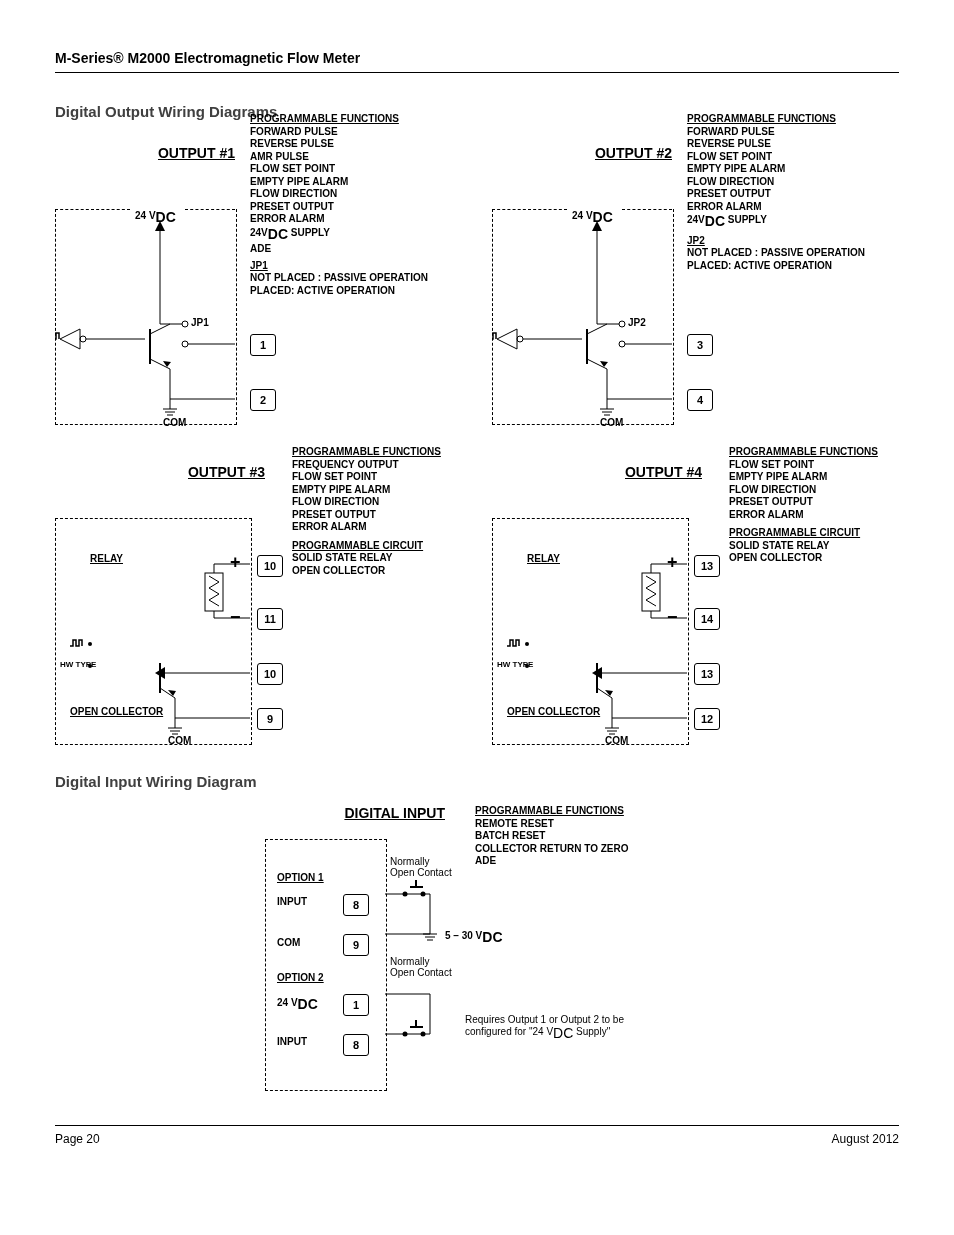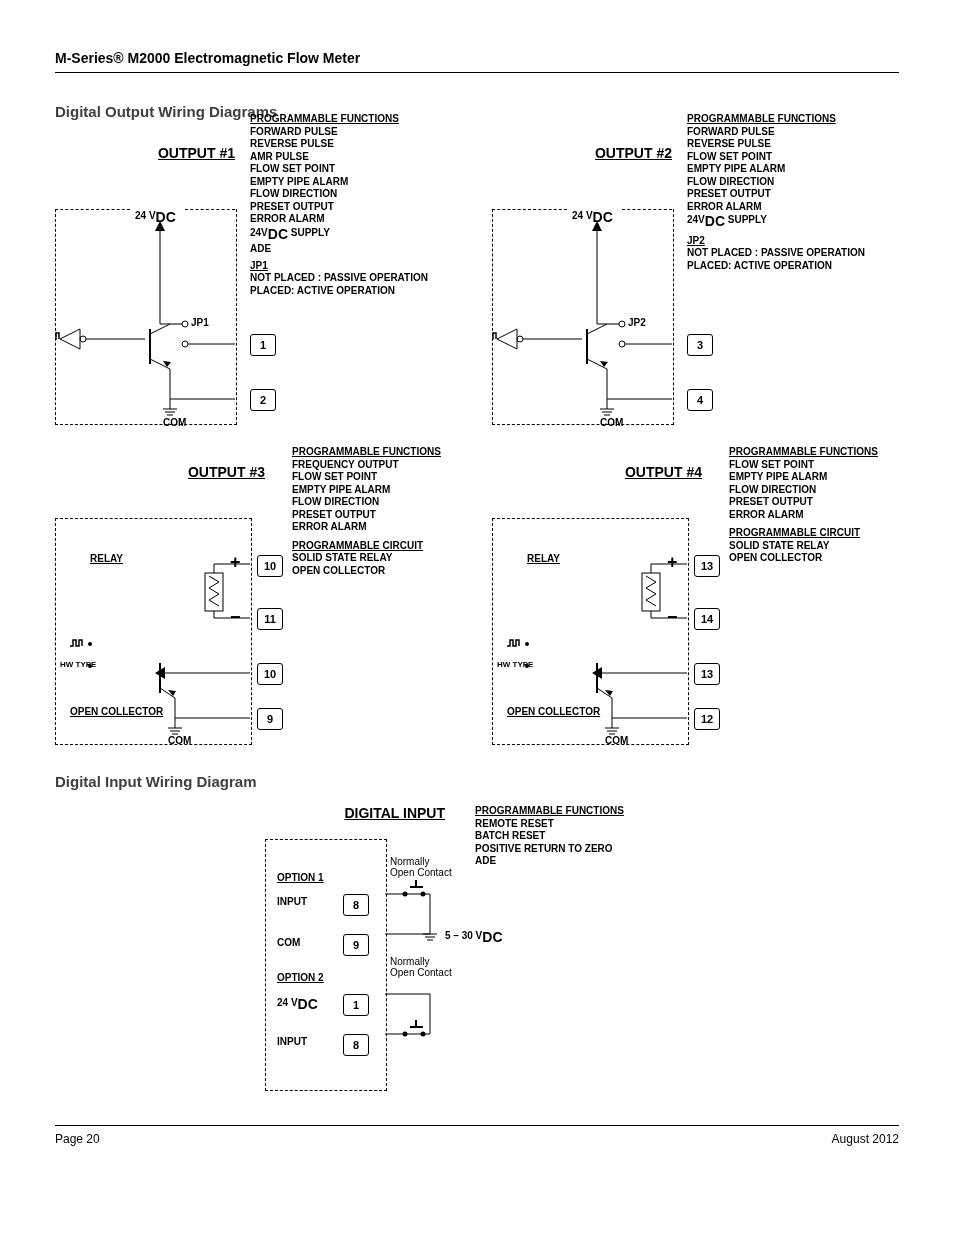--- a/index.html
+++ b/index.html
@@ -368,26 +368,28 @@
     <div class="term" style="left:78px;top:65px;">8</div>
     <div class="term" style="left:78px;top:105px;">9</div>
     <div class="term" style="left:78px;top:165px;">1</div>
     <div class="term" style="left:78px;top:205px;">8</div>
 
     <div class="lbl" style="left:125px;top:27px;font-weight:normal;white-space:pre;">Normally
 Open Contact</div>
     <div class="lbl" style="left:125px;top:127px;font-weight:normal;white-space:pre;">Normally
 Open Contact</div>
     <div class="lbl" style="left:180px;top:100px;font-weight:bold;"><span>5 – 30 V</span><span class="sub">DC</span></div>
+    <div class="lbl" style="left:200px;top:185px;font-weight:normal;white-space:pre;width:200px;">Requires Output 1 or Output 2 to be
+configured for "24 V<span class="sub">DC</span> Supply"</div>
   </div>
   <div class="func-block" style="top:0;left:210px;width:200px;">
     <div class="func-heading">PROGRAMMABLE FUNCTIONS</div>
     <div>REMOTE RESET</div>
     <div>BATCH RESET</div>
-    <div>POSITIVE RETURN TO ZERO</div>
+    <div>COLLECTOR RETURN TO ZERO</div>
     <div>ADE</div>
   </div>
 </div>
 
 <div class="footer">
   <div>Page 20</div>
   <div>August 2012</div>
 </div>
 
 </body></html>

